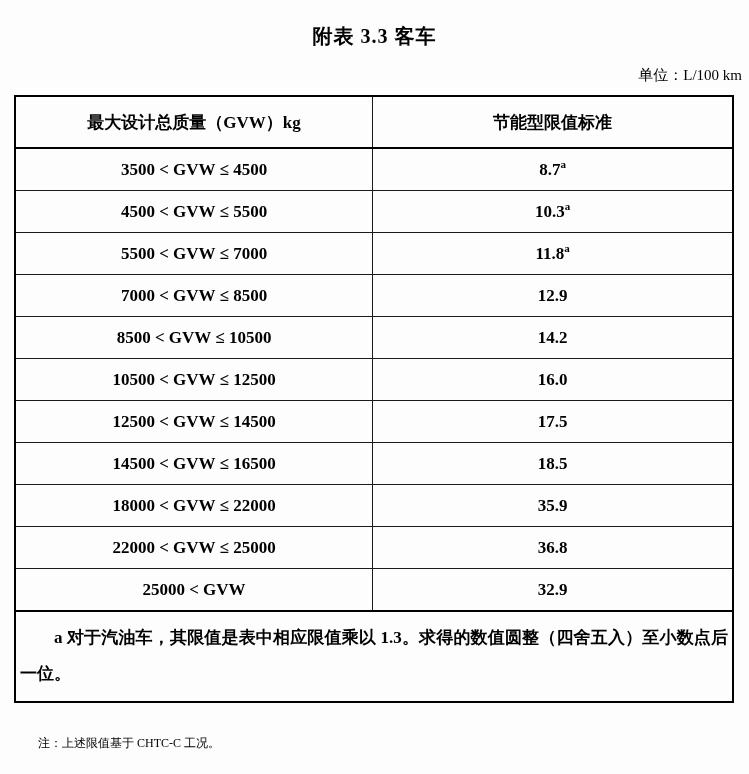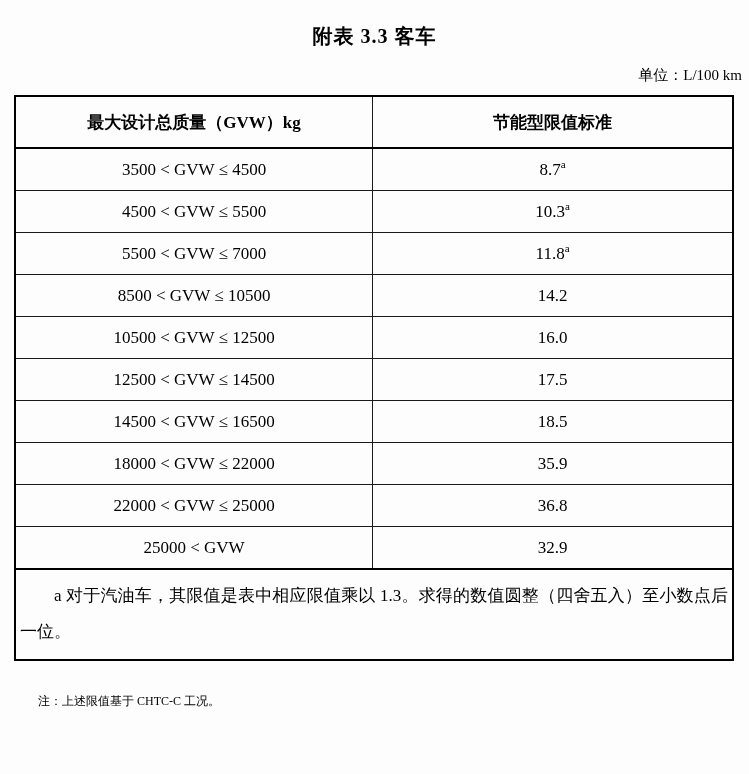--- a/index.html
+++ b/index.html
@@ -37,20 +37,21 @@
     width: 720px;
     table-layout: fixed;
   }
   table.limits th,
   table.limits td {
     border: 1px solid #1a1a1a;
     text-align: center;
     vertical-align: middle;
     font-size: 17px;
     padding: 0;
+    font-weight: bold;
   }
   table.limits {
     border: 2px solid #000;
   }
   table.limits th {
     height: 50px;
     font-weight: bold;
     font-size: 17px;
     border-bottom: 2px solid #000;
   }
@@ -109,20 +110,24 @@
         </tr>
         <tr>
           <td>4500 &lt; GVW ≤ 5500</td>
           <td>10.3<sup class="fn-ref">a</sup></td>
         </tr>
         <tr>
           <td>5500 &lt; GVW ≤ 7000</td>
           <td>11.8<sup class="fn-ref">a</sup></td>
         </tr>
         <tr>
+          <td>7000 &lt; GVW ≤ 8500</td>
+          <td>12.9</td>
+        </tr>
+        <tr>
           <td>8500 &lt; GVW ≤ 10500</td>
           <td>14.2</td>
         </tr>
         <tr>
           <td>10500 &lt; GVW ≤ 12500</td>
           <td>16.0</td>
         </tr>
         <tr>
           <td>12500 &lt; GVW ≤ 14500</td>
           <td>17.5</td>

